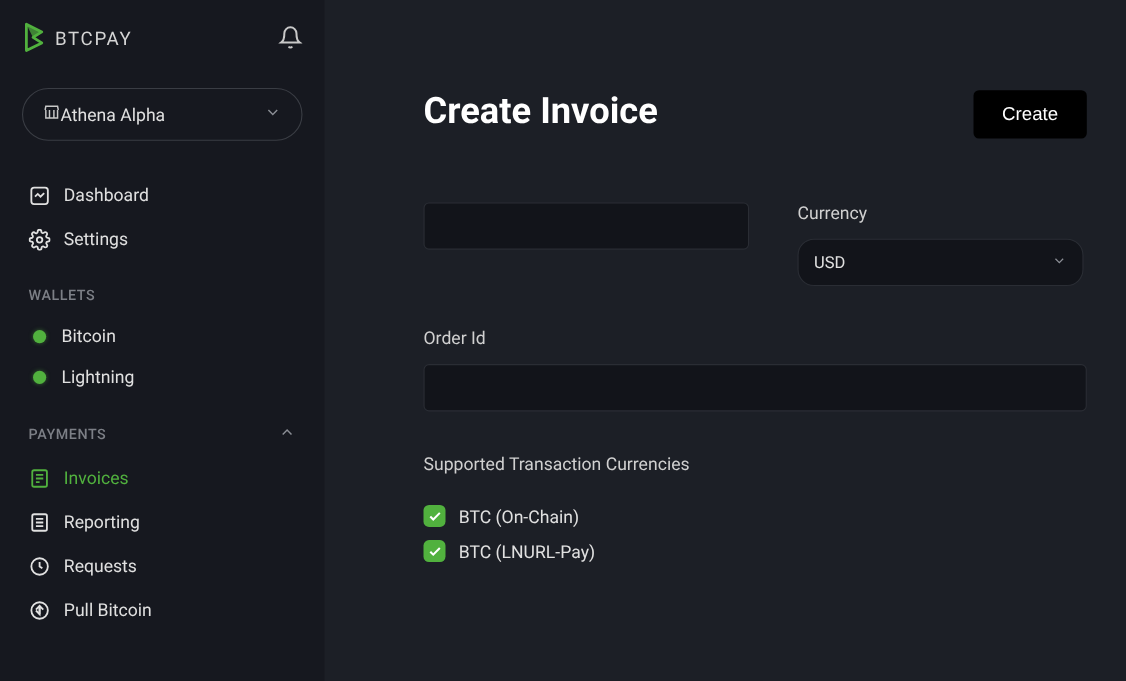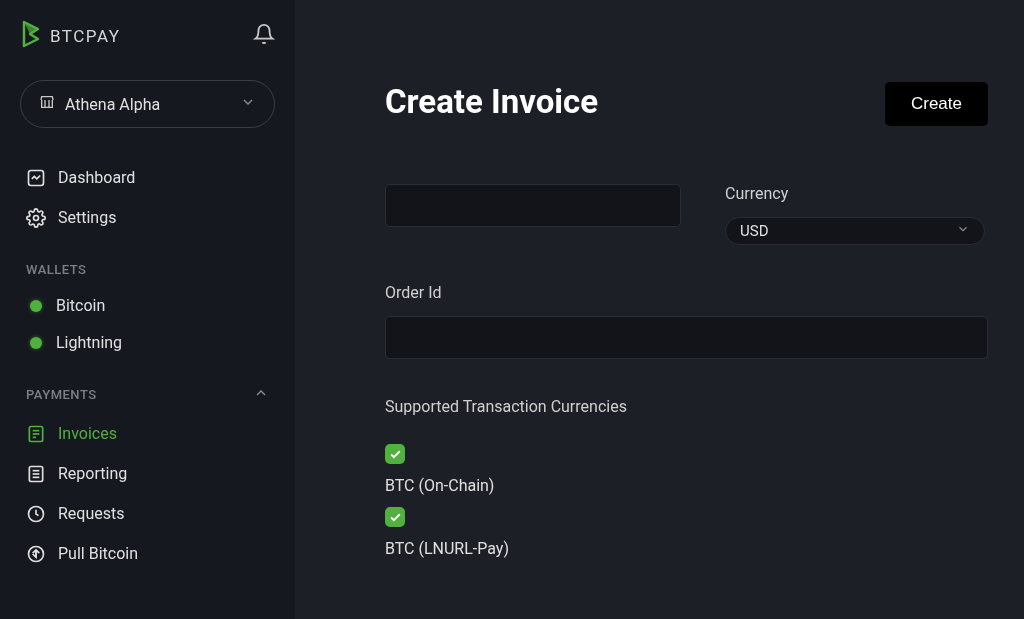--- a/index.html
+++ b/index.html
@@ -39,21 +39,20 @@
     .bell-icon {
       color: #c8c8c8;
       cursor: pointer;
     }
     .store-selector {
       border: 1px solid #3a3d44;
       border-radius: 24px;
       padding: 13px 18px;
       display: flex;
       align-items: center;
-      gap: 10px;
       cursor: pointer;
       margin-bottom: 30px;
       justify-content: flex-end;
     }
     .store-name {
       flex: 1;
       font-size: 16px;
       color: #e0e0e0;
     }
     .nav-item {
@@ -155,39 +154,39 @@
       padding: 11px 14px;
       font-size: 15px;
       color: #e0e0e0;
       height: 43px;
     }
     .form-select {
       background: #12141a;
       border: 1px solid #2a2d34;
       border-radius: 15px;
       padding: 0 14px;
-      height: 28px;
+      height: 43px;
       display: flex;
       align-items: center;
       justify-content: space-between;
       cursor: pointer;
       color: #e0e0e0;
       font-size: 15px;
     }
     .checkboxes {
       display: flex;
       flex-direction: column;
       gap: 12px;
       margin-top: 14px;
     }
     .checkbox-item {
       display: flex;
+      align-items: center;
       gap: 12px;
       cursor: pointer;
-      flex-direction: column;
     }
     .checkbox-box {
       width: 20px;
       height: 20px;
       background: #51b13e;
       border-radius: 5px;
       display: flex;
       align-items: center;
       justify-content: center;
     }

